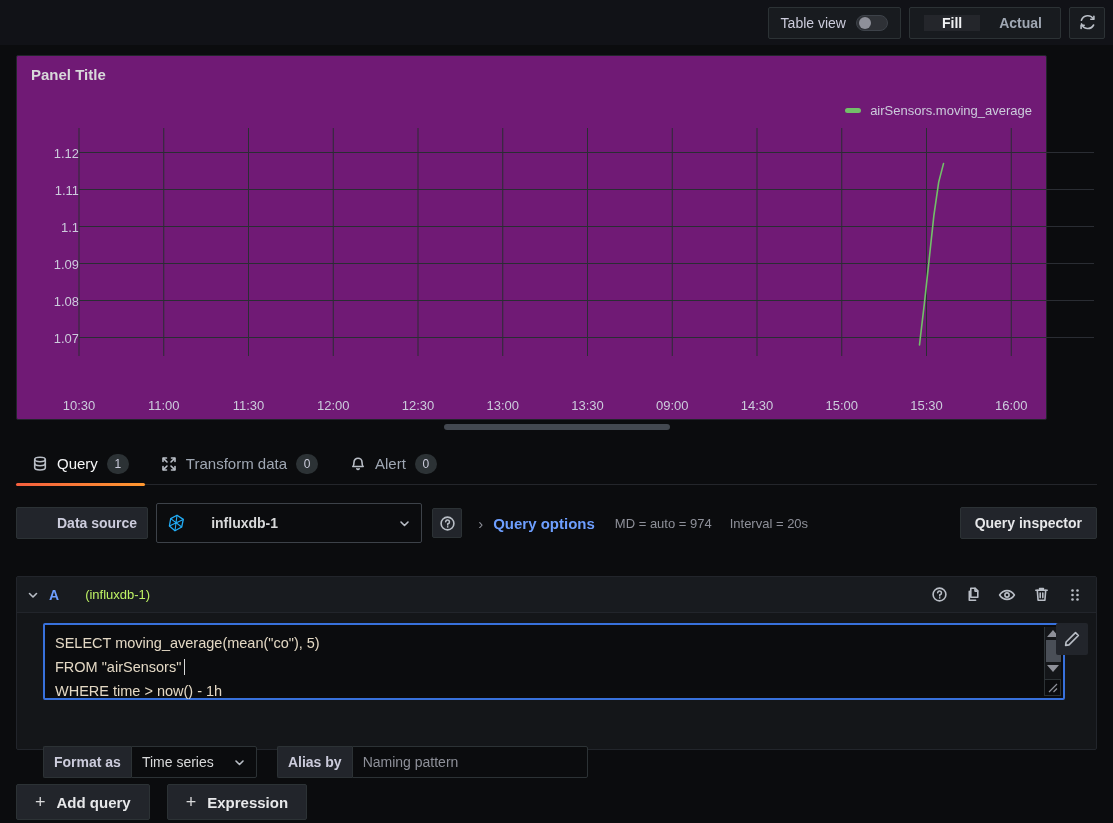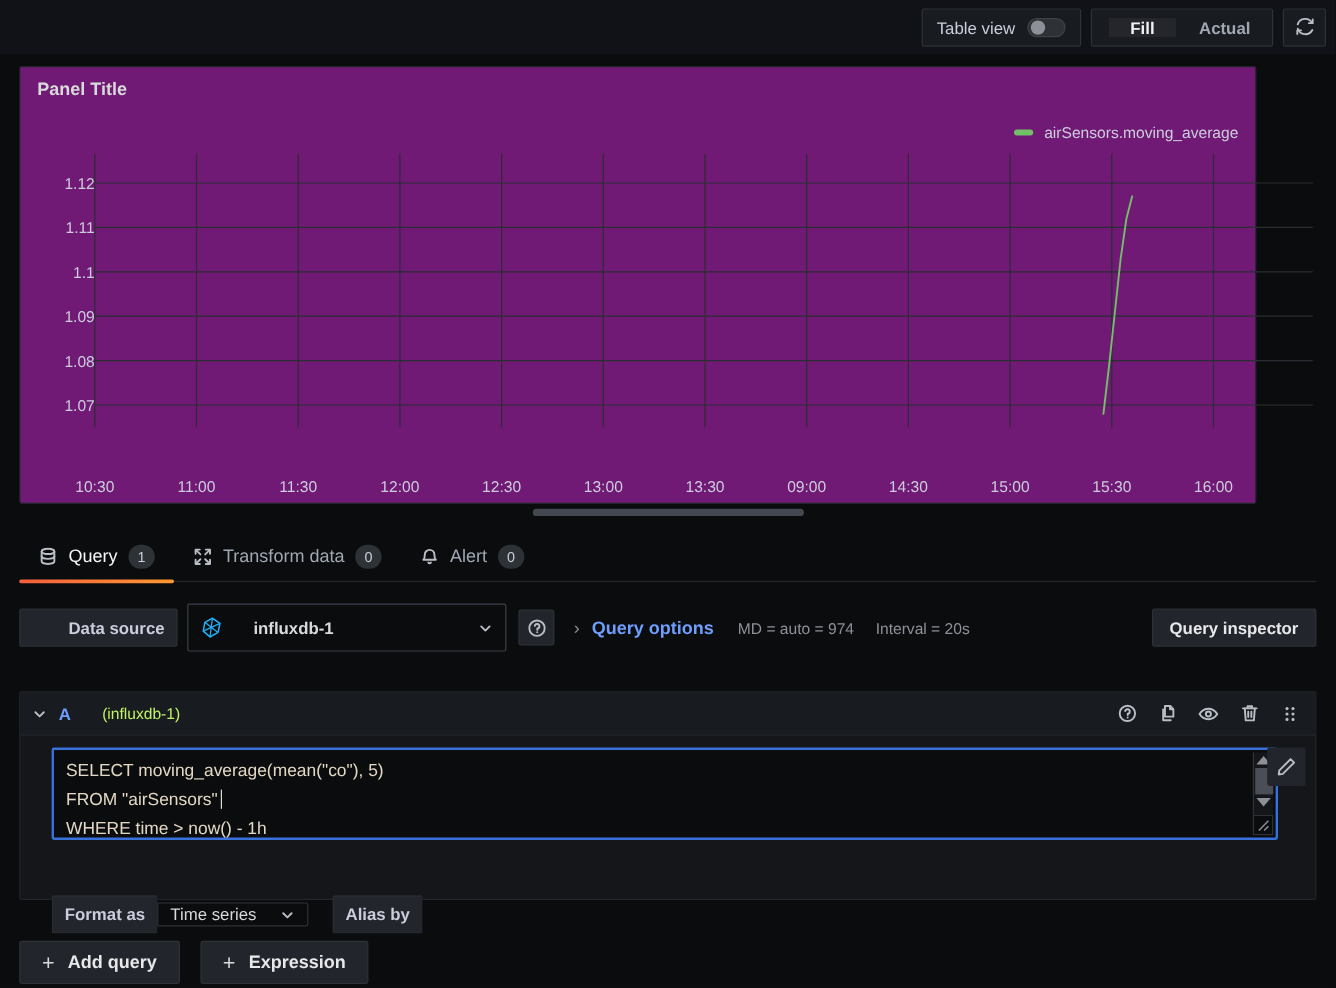--- a/index.html
+++ b/index.html
@@ -212,21 +212,21 @@
     position: absolute; right: 8px; top: 10px; width: 32px; height: 32px;
     background: #22252b; border-radius: 2px;
     display: flex; align-items: center; justify-content: center; cursor: pointer;
   }
 
   .fmt-row {
     position: absolute; left: 26px; top: 133px;
     display: flex; align-items: center;
   }
   .select-box {
-    height: 20px; min-width: 126px; background: #0b0c0e;
+    height: 32px; min-width: 126px; background: #0b0c0e;
     border: 1px solid #2c3235; border-radius: 0 2px 2px 0;
     display: flex; align-items: center; gap: 14px; padding: 0 10px;
     font-size: 14px; color: #d8d9da; cursor: pointer;
   }
   .alias-label { margin-left: 20px; border-radius: 2px 0 0 2px; }
   .alias-input {
     width: 236px; height: 32px; background: #0b0c0e;
     border: 1px solid #2c3235; border-radius: 0 2px 2px 0;
     padding: 0 10px; color: #d8d9da; font-size: 14px;
     font-family: "Liberation Sans", sans-serif;
@@ -496,20 +496,21 @@
       <div class="field-label">Format as</div>
       <div class="select-box">
         <span>Time series</span>
         <span style="margin-left:auto">
           <svg width="13" height="13" viewBox="0 0 13 13">
               <path class="stroke" d="M3 5l3.5 3.5L10 5"></path>
             </svg>
         </span>
       </div>
       <div class="field-label alias-label">Alias by</div>
+      <input class="alias-input" type="text" placeholder="Naming pattern" style="">
     </div>
   </div>
 </div>
 
 <div class="bottom-row">
   <div class="btn-sec">
     <span class="plus">+</span>
     <span>Add query</span>
   </div>
   <div class="btn-sec">

